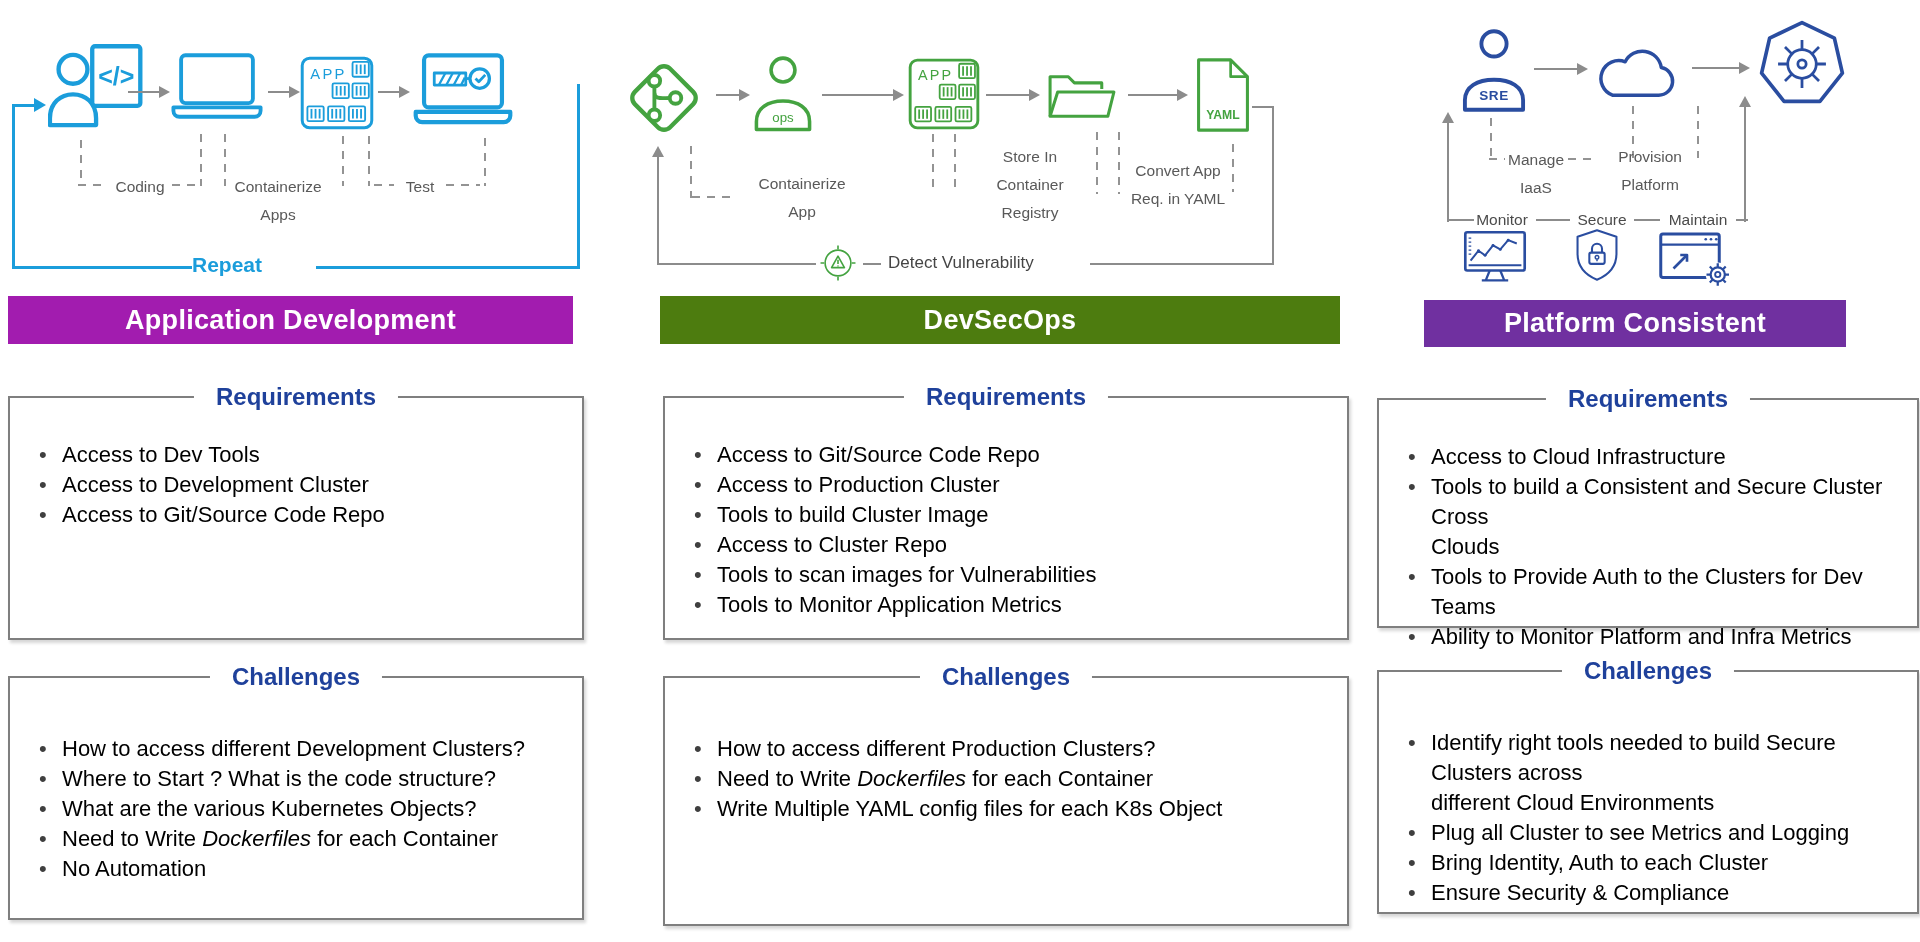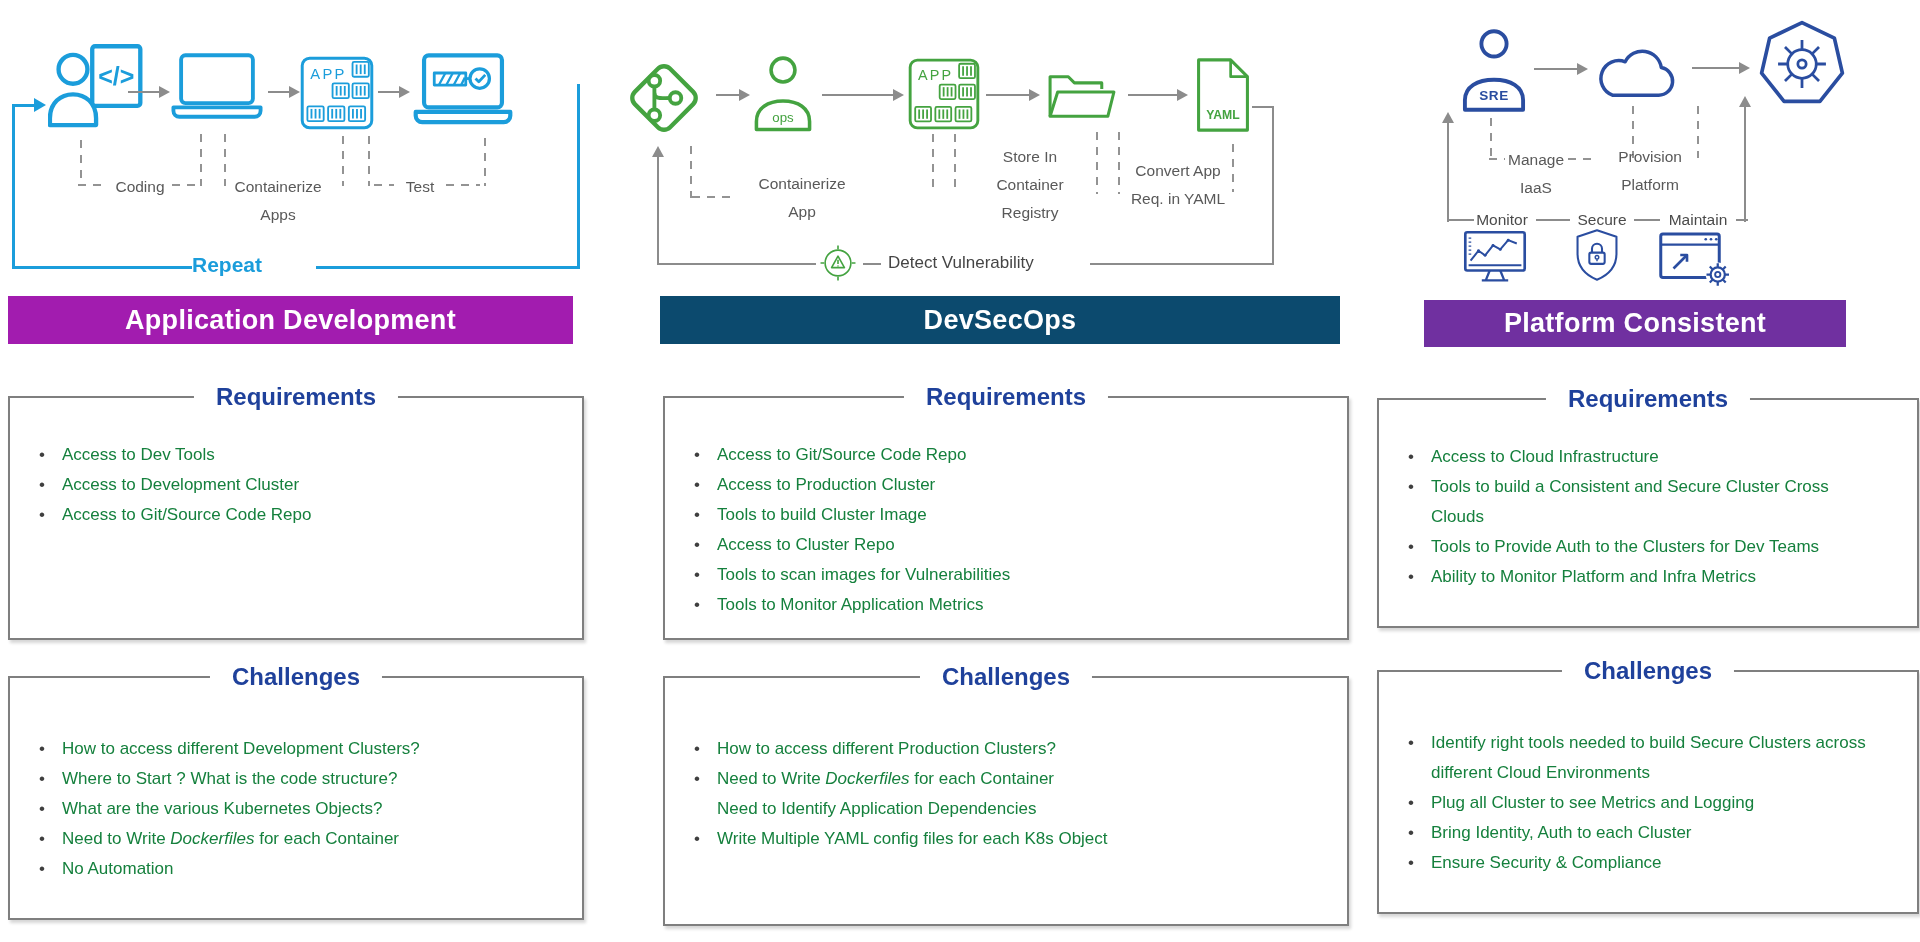--- a/index.html
+++ b/index.html
@@ -22,27 +22,27 @@
   .bseg{position:absolute;background:#1B9DDB}
   .bhead{position:absolute;width:0;height:0;border-top:7px solid transparent;border-bottom:7px solid transparent;
          border-left:12px solid #1B9DDB}
   
   .flabel{position:absolute;font-size:15.5px;color:#595959;text-align:center;line-height:28px}
   .detect{position:absolute;font-size:17px;color:#454545}
   .repeat{position:absolute;font-size:21px;font-weight:700;color:#1B9DDB;}
   
   .banner{position:absolute;display:flex;align-items:center;justify-content:center;color:#fff;
           font-size:27px;font-weight:600;letter-spacing:.3px}
-  .b-blue{background:#a21caf}.b-green{background:#0c4a6e}.b-purple{background:#7030A0}
+  .b-blue{background:#a21caf}.b-green{background:#4d7c0f}.b-purple{background:#7030A0}
   
   .panel{position:absolute;border:2px solid #7F7F7F;background:#fff;box-shadow:2px 3px 3px rgba(0,0,0,.16)}
   .ptitle{position:absolute;top:-17px;left:50%;transform:translateX(-50%);background:#fff;padding:0 22px;
           font-size:24px;font-weight:600;color:#1F419B;white-space:nowrap;line-height:32px}
   .blist{margin:0;padding:0;list-style:none}
-  .blist li{position:relative;padding-left:36px;font-size:17px;line-height:30px;color:#15803d}
+  .blist li{position:relative;padding-left:36px;font-size:22px;line-height:30px;color:#000000}
   .blist li::before{content:"•";position:absolute;left:13px;top:0;color:#3F3F3F}
   .cont{display:block}
   .blist em{font-style:italic}
   
   .ic-blue{color:#1B9DDB}.ic-green{color:#44A340}.ic-navy{color:#2A4DA0}
   .icon{position:absolute}
   .icon svg{display:block;width:100%;height:100%}
 </style>
 </head>
 <body>
@@ -242,21 +242,21 @@
       <li>Access to Cluster Repo</li>
       <li>Tools to scan images for Vulnerabilities</li>
       <li>Tools to Monitor Application Metrics</li>
     </ul>
   </div>
 
   <div class="panel" style="left:663px;top:676px;width:682px;height:246px">
     <div class="ptitle">Challenges</div>
     <ul class="blist" style="margin:56px 14px 0 16px">
       <li>How to access different Production Clusters?</li>
-      <li><span>Need to Write </span><em>Dockerfiles</em><span> for each Container</span><span class="cont">Need to Identify Application Dependencies</span></li>
+      <li><span>Need to Write </span><em>Dockerfiles</em><span> for each Container</span></li>
       <li>Write Multiple YAML config files for each K8s Object</li>
     </ul>
   </div>
 
   <div class="icon ic-navy" style="left:1462px;top:26px;width:64px;height:90px">
     <svg viewBox="0 0 66 88" fill="none" stroke="currentColor" stroke-width="4" stroke-linejoin="round">
       <circle cx="33" cy="16" r="13"></circle>
       <path d="M3 84 v-10 c0-14 13-21 30-21 s30 7 30 21 v10 z"></path>
       <text x="33" y="74" font-size="14" font-weight="600" letter-spacing=".5" text-anchor="middle" fill="currentColor" stroke="none">SRE</text>
     </svg>

